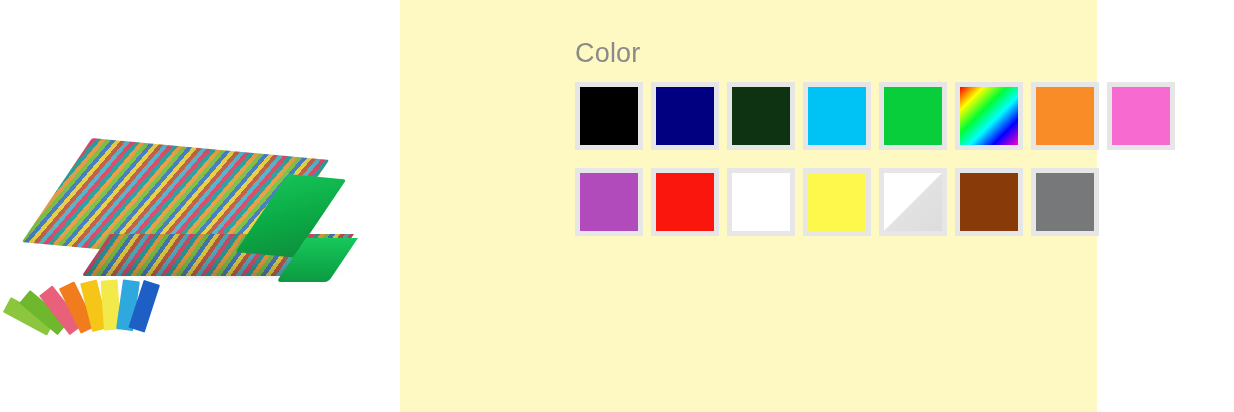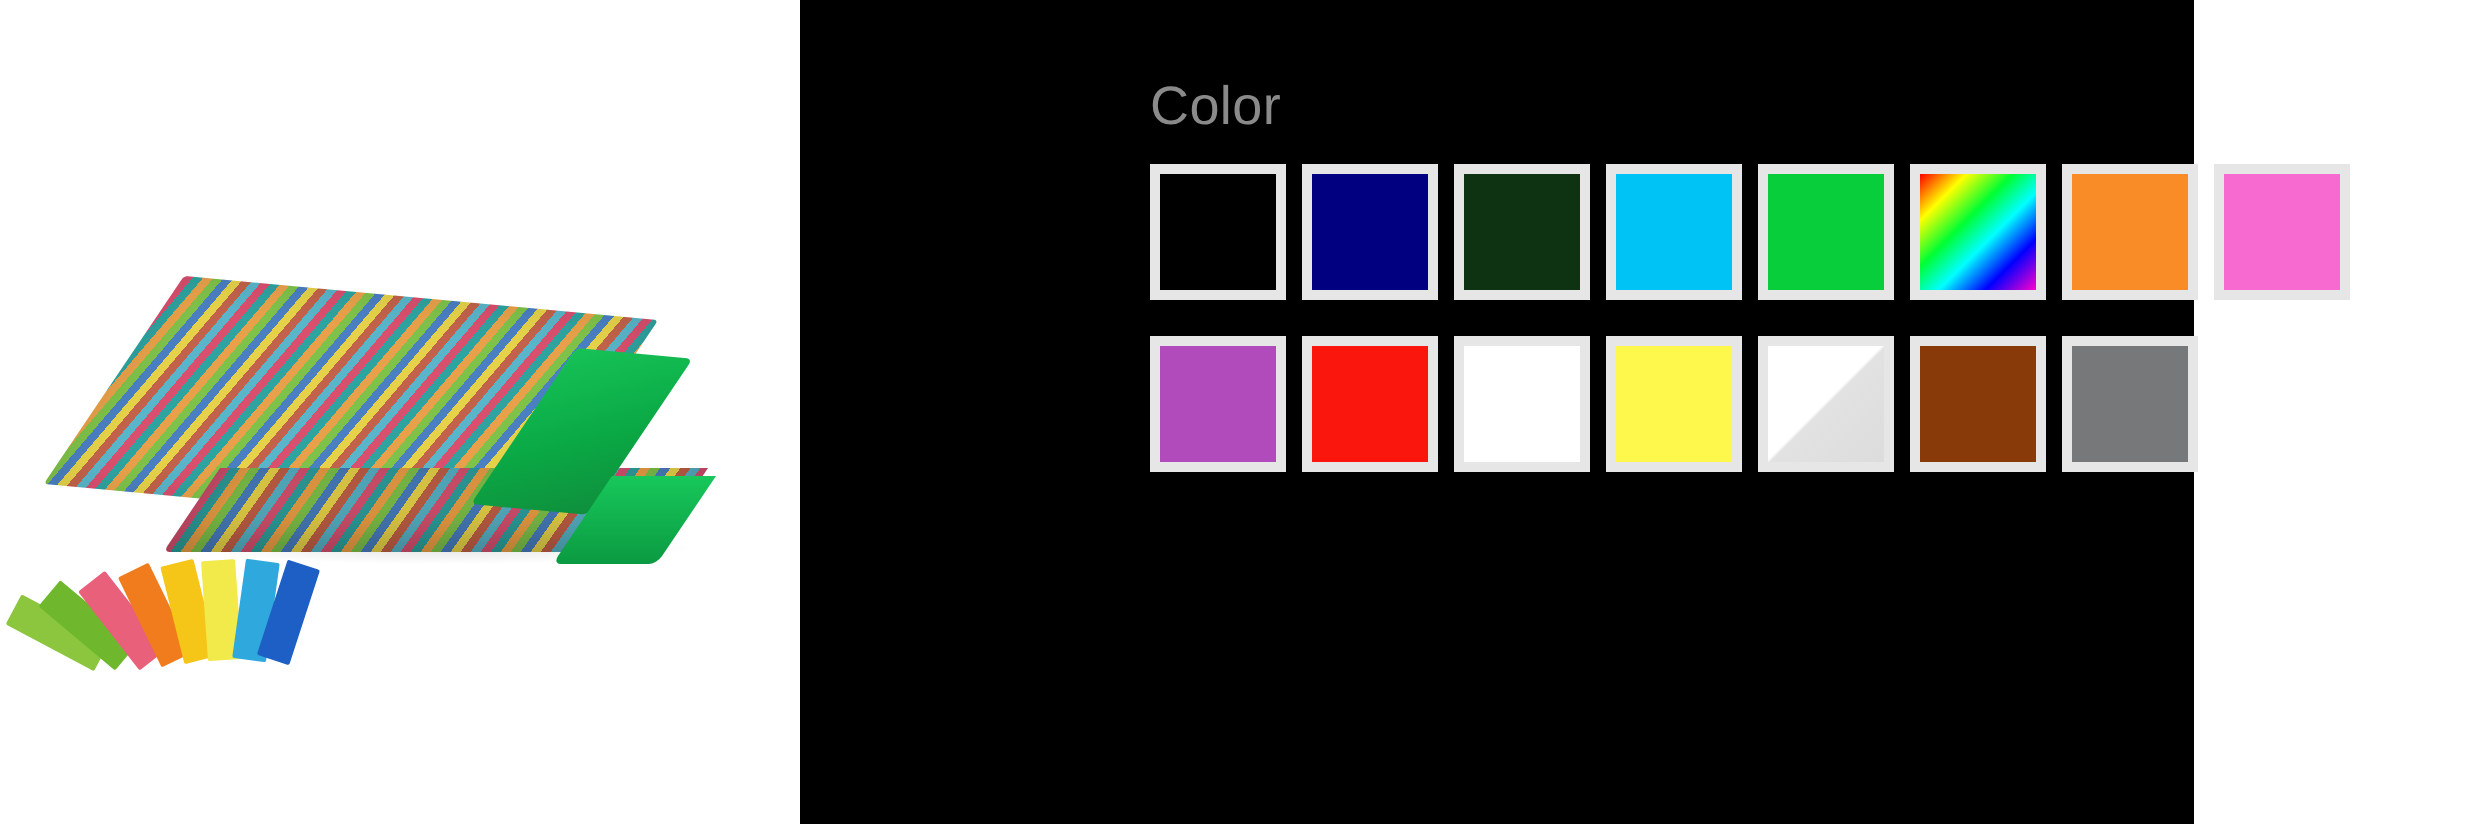--- a/index.html
+++ b/index.html
@@ -10,21 +10,21 @@
   body {
     width: 1234px;
     height: 412px;
     font-family: "Liberation Sans", sans-serif;
     overflow: hidden;
   }
   .page {
     position: relative;
     width: 1097px;
     height: 412px;
-    background: #000000;
+    background: #fef9c3;
     display: flex;
     align-items: flex-start;
   }
 
   
   .product-panel {
     position: relative;
     width: 400px;
     height: 412px;
     background: #ffffff;

